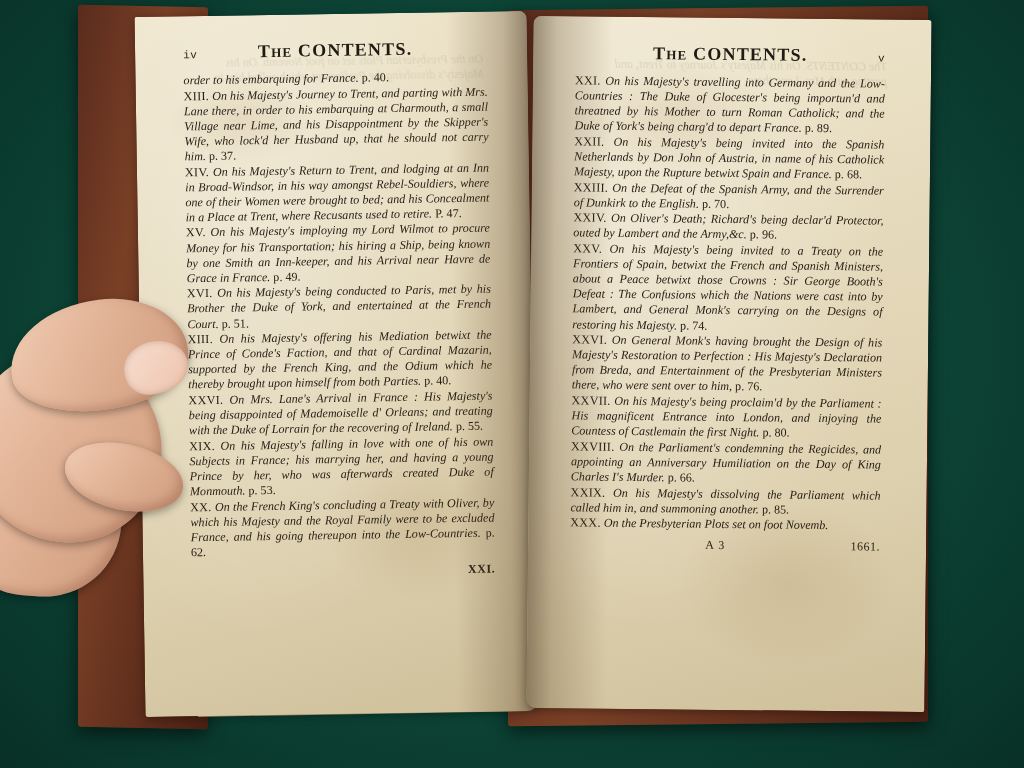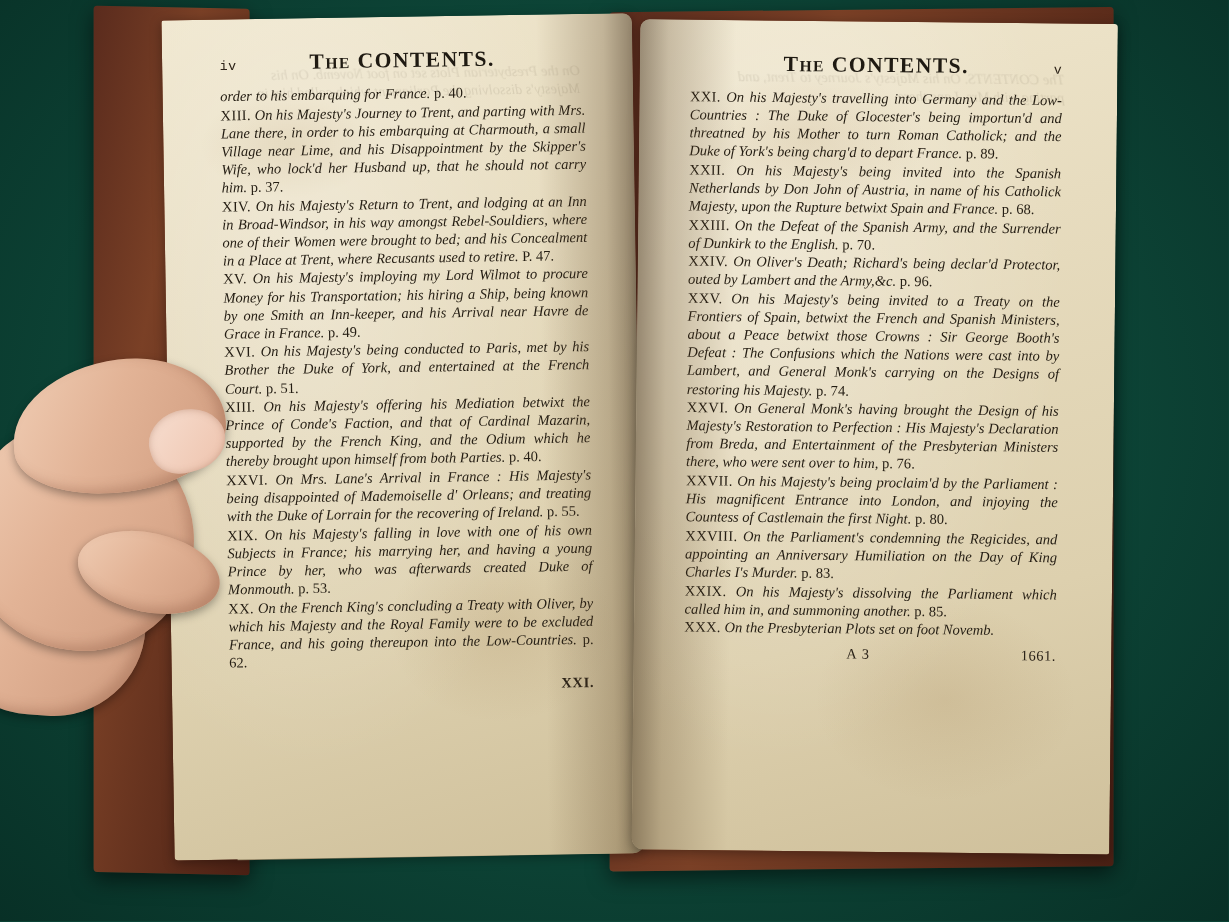--- a/index.html
+++ b/index.html
@@ -345,21 +345,21 @@
 
           <div class="entry">
             <span class="num">XXVII.</span>
             <span class="txt">On his Majesty's being proclaim'd by the Parliament : His magnificent Entrance into London, and injoying the Countess of Castlemain the first Night.</span>
             <span class="pg">p. 80.</span>
           </div>
 
           <div class="entry">
             <span class="num">XXVIII.</span>
             <span class="txt">On the Parliament's condemning the Regicides, and appointing an Anniversary Humiliation on the Day of King Charles I's Murder.</span>
-            <span class="pg">p. 83.</span>
+            <span class="pg">p. 66.</span>
           </div>
 
           <div class="entry">
             <span class="num">XXIX.</span>
             <span class="txt">On his Majesty's dissolving the Parliament which called him in, and summoning another.</span>
             <span class="pg">p. 85.</span>
           </div>
 
           <div class="entry">
             <span class="num">XXX.</span>

